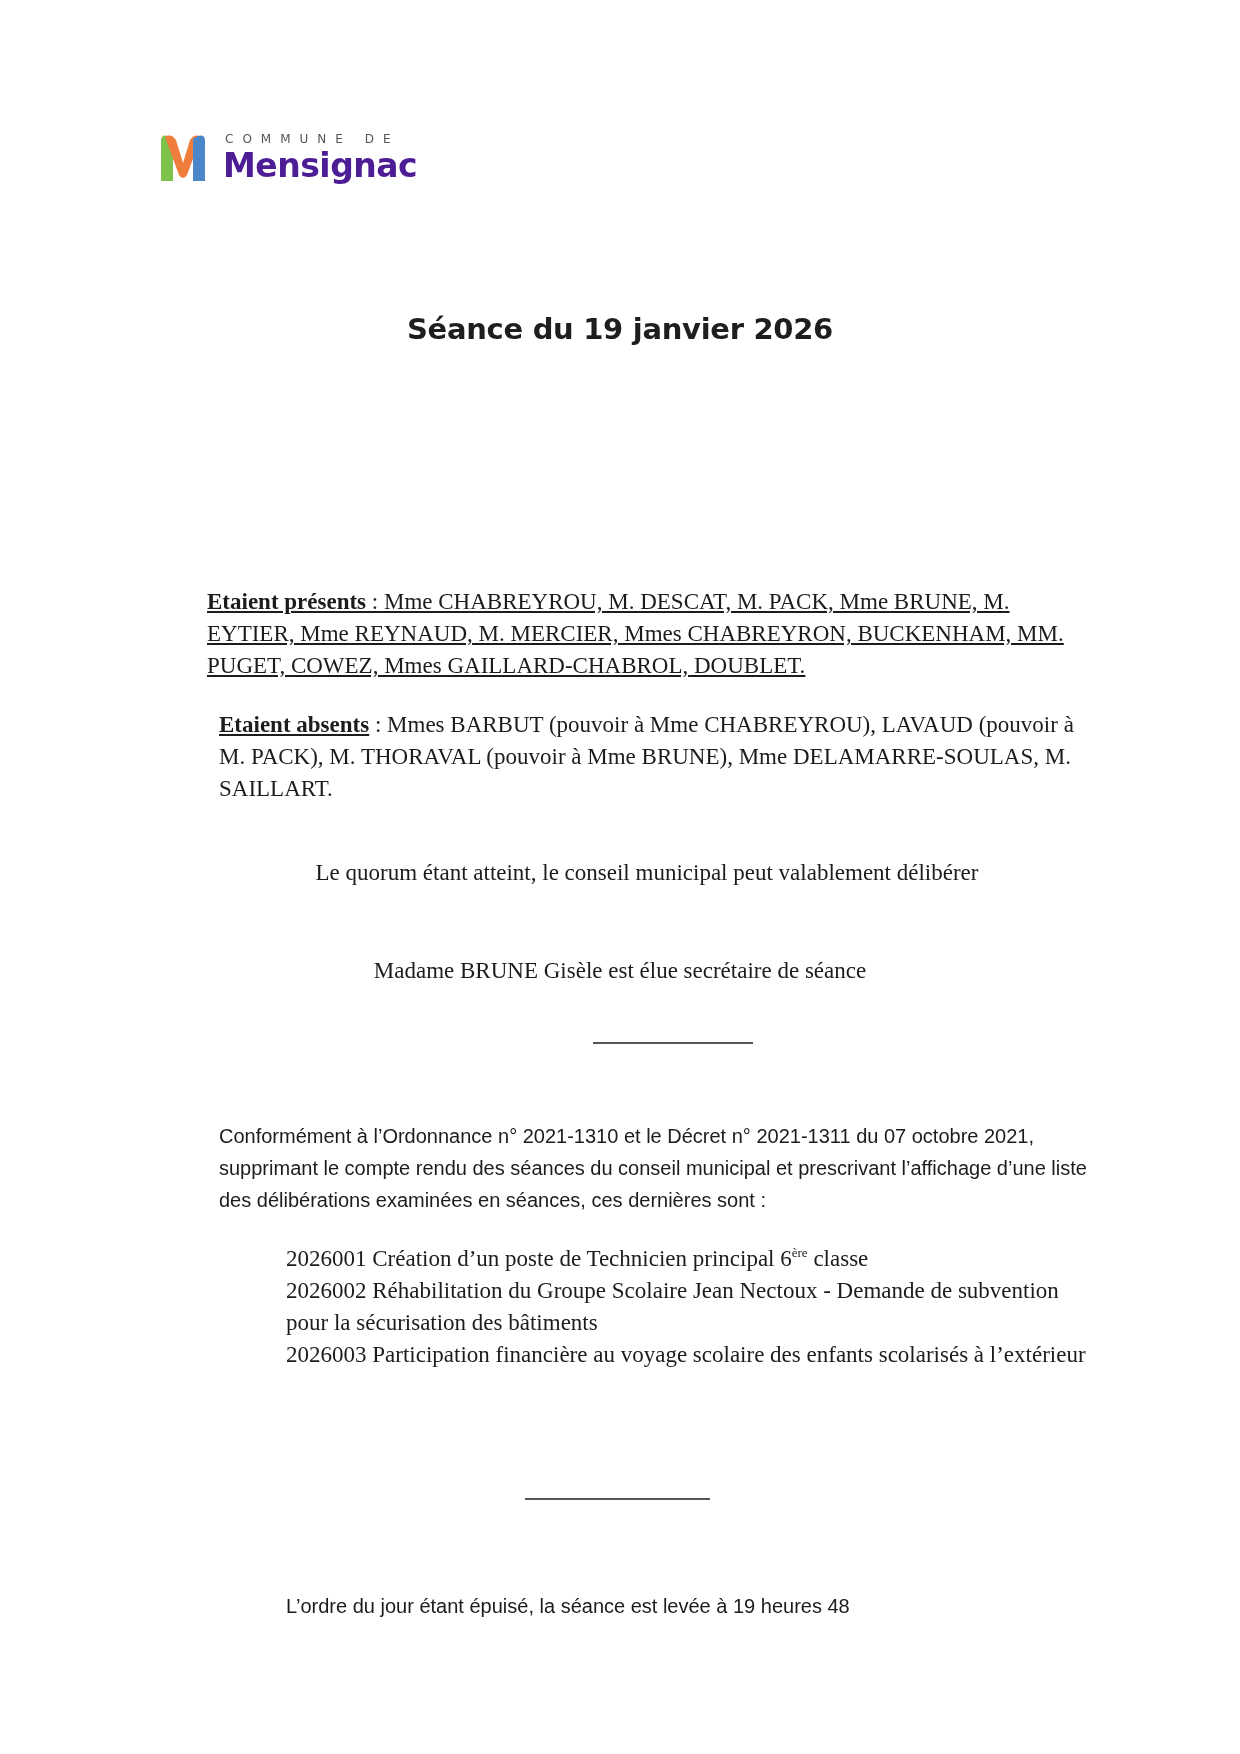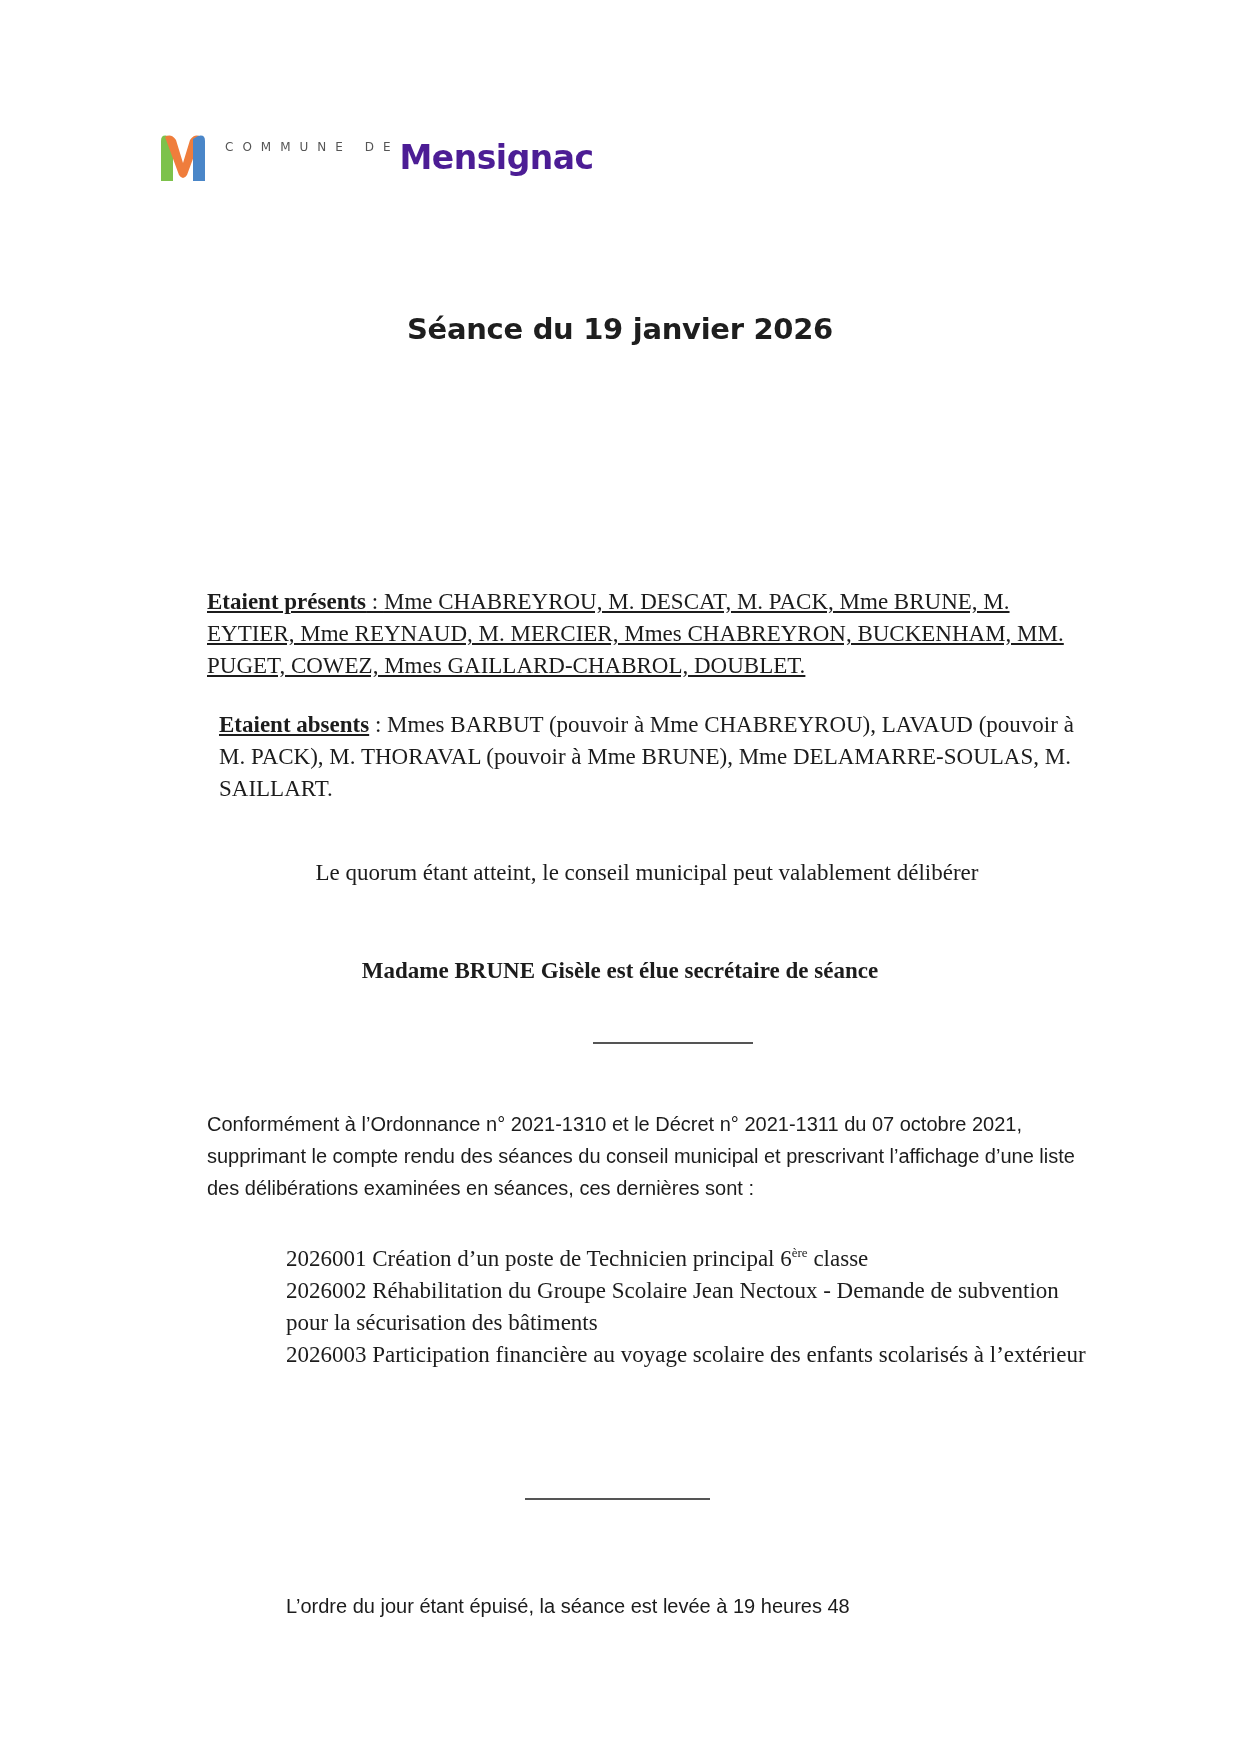--- a/index.html
+++ b/index.html
@@ -28,21 +28,21 @@
       display: flex;
       align-items: center;
     }
     .logo-mark {
       width: 52px;
       height: 52px;
       margin-right: 14px;
     }
     .logo-text {
       display: flex;
-      flex-direction: row;
+      flex-direction: column;
       line-height: 1;
     }
     .logo-small {
       font-family: "DejaVu Sans", sans-serif;
       font-size: 12px;
       letter-spacing: 9px;
       color: #555;
       margin-bottom: 4px;
       margin-left: 2px;
     }
@@ -133,25 +133,25 @@
   <p class="block serif" style="top:586px; margin:0;text-decoration:underline;">
     <span class="u-label">Etaient présents</span><span> : </span><span>Mme CHABREYROU, M. DESCAT, M. PACK, Mme BRUNE, M. EYTIER, Mme REYNAUD, M. MERCIER, Mmes CHABREYRON,  BUCKENHAM,  MM. PUGET, COWEZ,  Mmes GAILLARD-CHABROL,  DOUBLET.</span>
   </p>
 
   <p class="block serif" style="top:697px; margin:12px;">
     <span class="u-label">Etaient absents</span><span> : </span><span>Mmes BARBUT (pouvoir à Mme CHABREYROU), LAVAUD (pouvoir à M. PACK), M. THORAVAL (pouvoir à Mme BRUNE), Mme DELAMARRE-SOULAS, M. SAILLART.</span>
   </p>
 
   <p class="block serif" style="top:857px; margin:0;text-align:center;">Le quorum étant atteint, le conseil municipal peut valablement délibérer</p>
 
-  <p class="centered-line serif" style="top:955px; margin:0; left:0; right:0;font-weight:bold;">Madame BRUNE Gisèle est élue secrétaire de séance</p>
+  <p class="centered-line serif" style="top:955px; margin:0; left:0; right:0;">Madame BRUNE Gisèle est élue secrétaire de séance</p>
 
   <div class="rule" style="left:593px; top:1042px; width:160px;"></div>
 
-  <p class="block sans" style="top:1108px; margin:0; width:880px;">Conformément à l’Ordonnance n° 2021-1310 et le Décret n° 2021-1311 du 07 octobre 2021, supprimant le compte rendu des séances du conseil municipal et prescrivant l’affichage d’une liste des délibérations examinées en séances, ces dernières sont :</p>
+  <p class="block sans" style="top:1108px; margin:12px; width:880px;">Conformément à l’Ordonnance n° 2021-1310 et le Décret n° 2021-1311 du 07 octobre 2021, supprimant le compte rendu des séances du conseil municipal et prescrivant l’affichage d’une liste des délibérations examinées en séances, ces dernières sont :</p>
 
   <div class="delib-list serif">
     <p class="delib-item">
       <span>2026001</span>
       <span>Création d’un poste de Technicien principal 6</span><sup>ère</sup><span> classe</span>
     </p>
     <p class="delib-item">
       <span>2026002</span>
       <span>Réhabilitation du Groupe Scolaire Jean Nectoux - Demande de subvention pour la sécurisation des bâtiments</span>
     </p>

